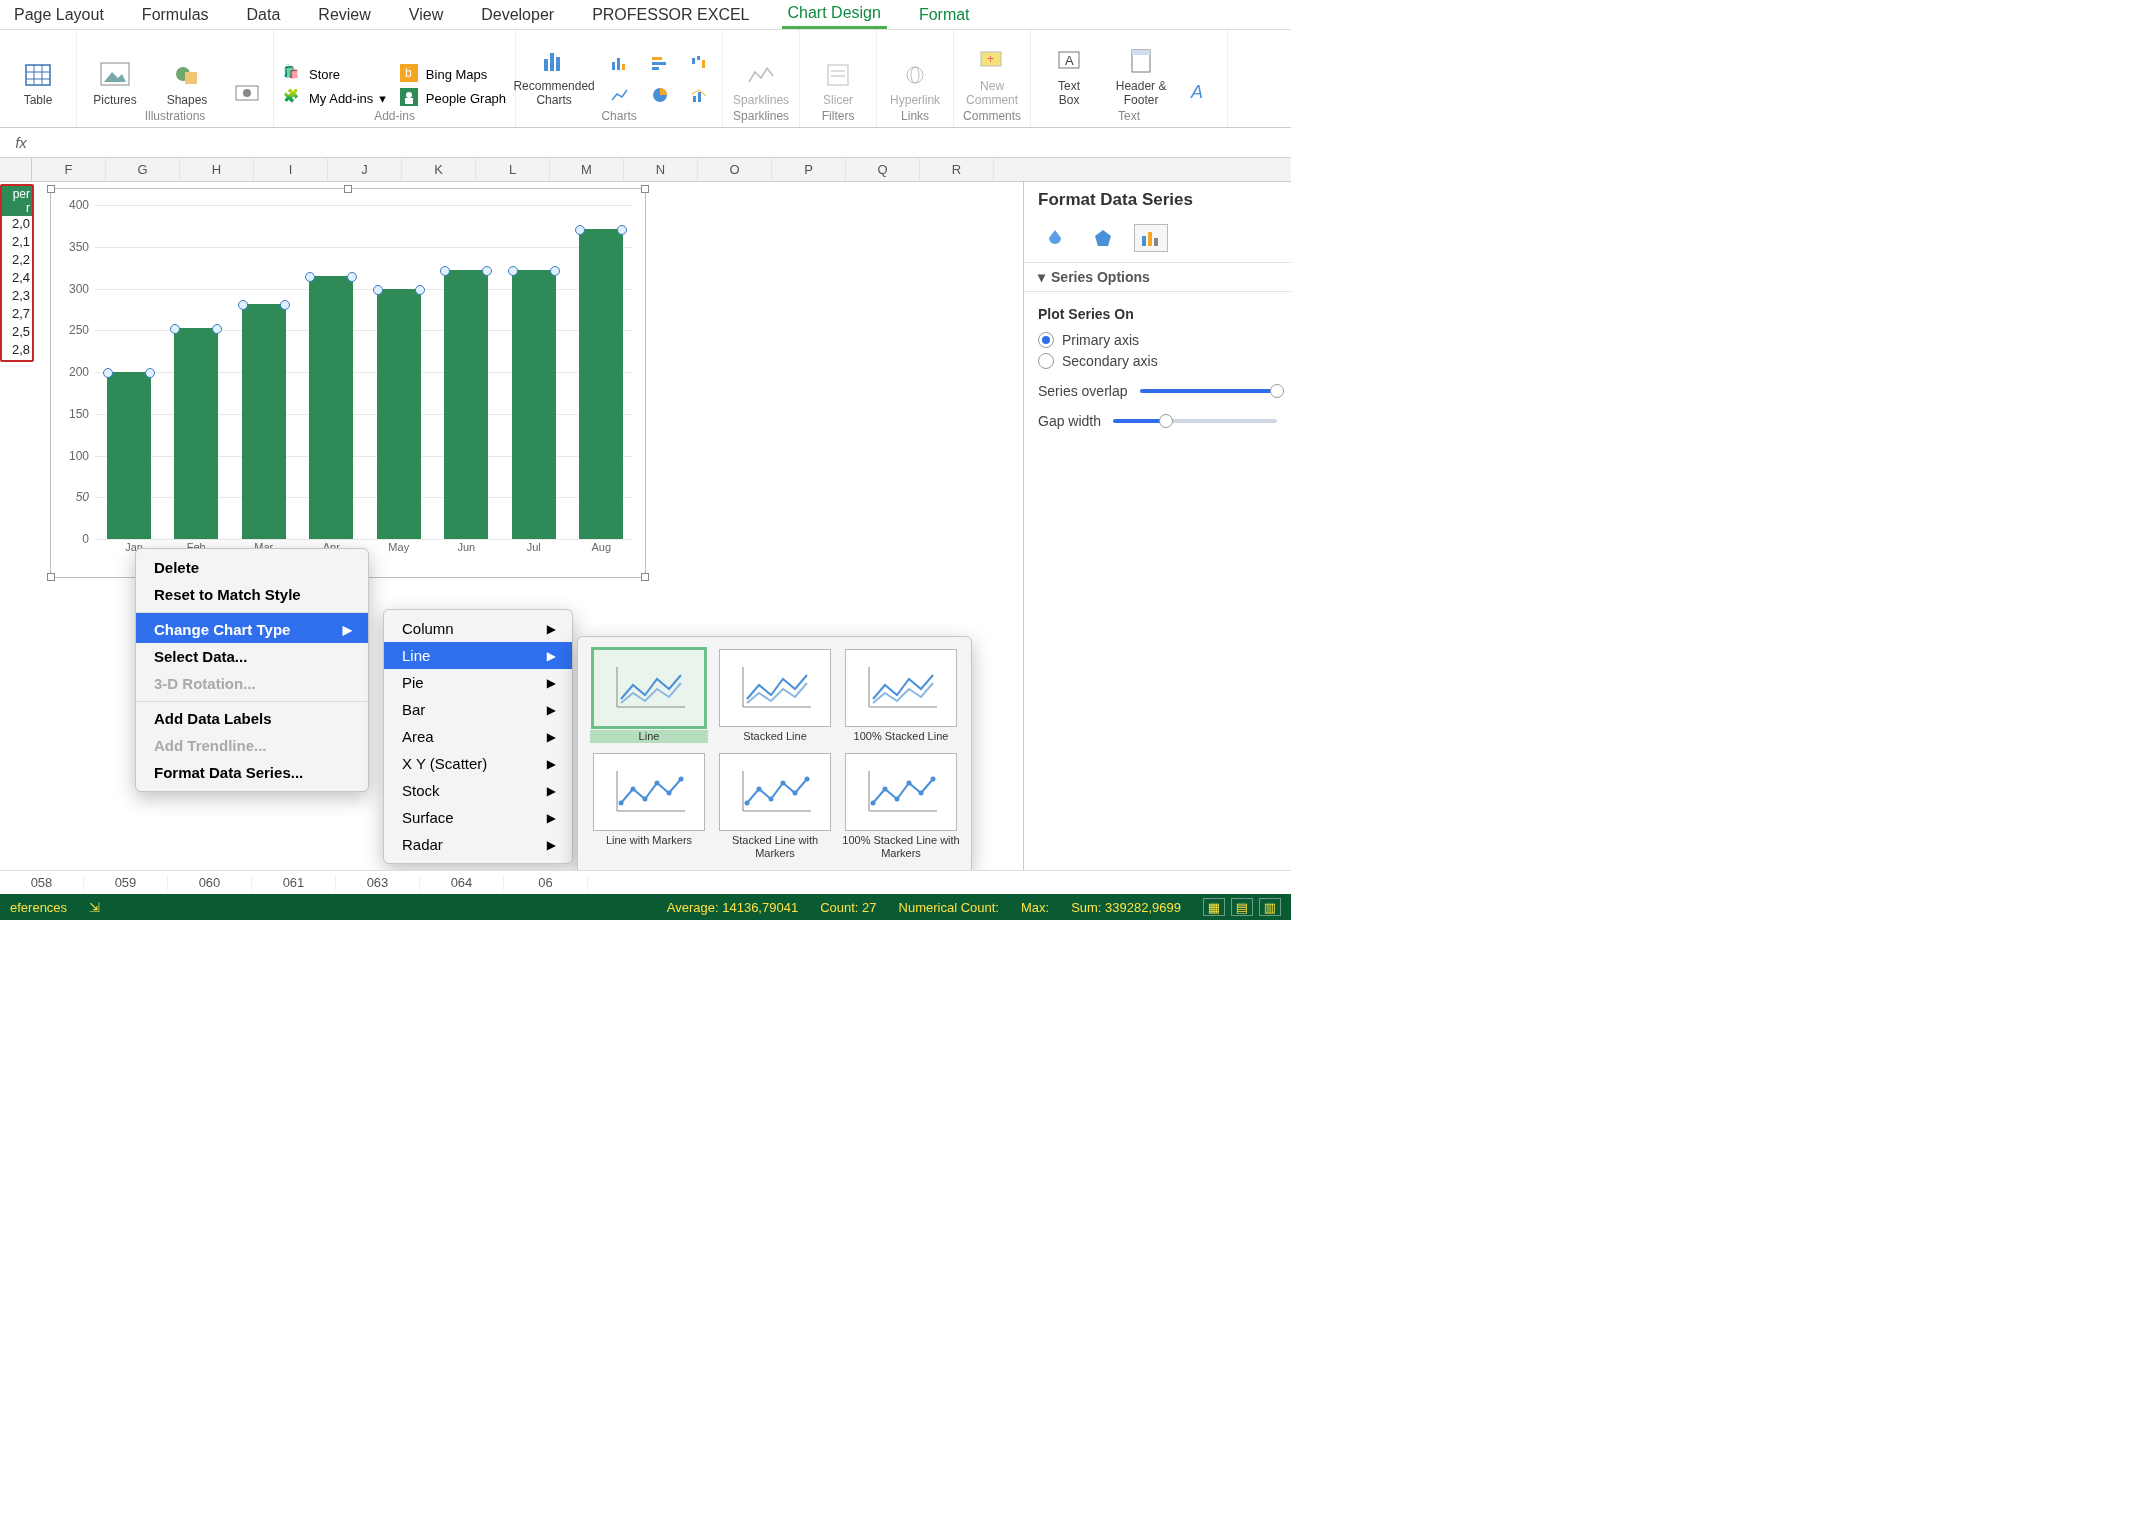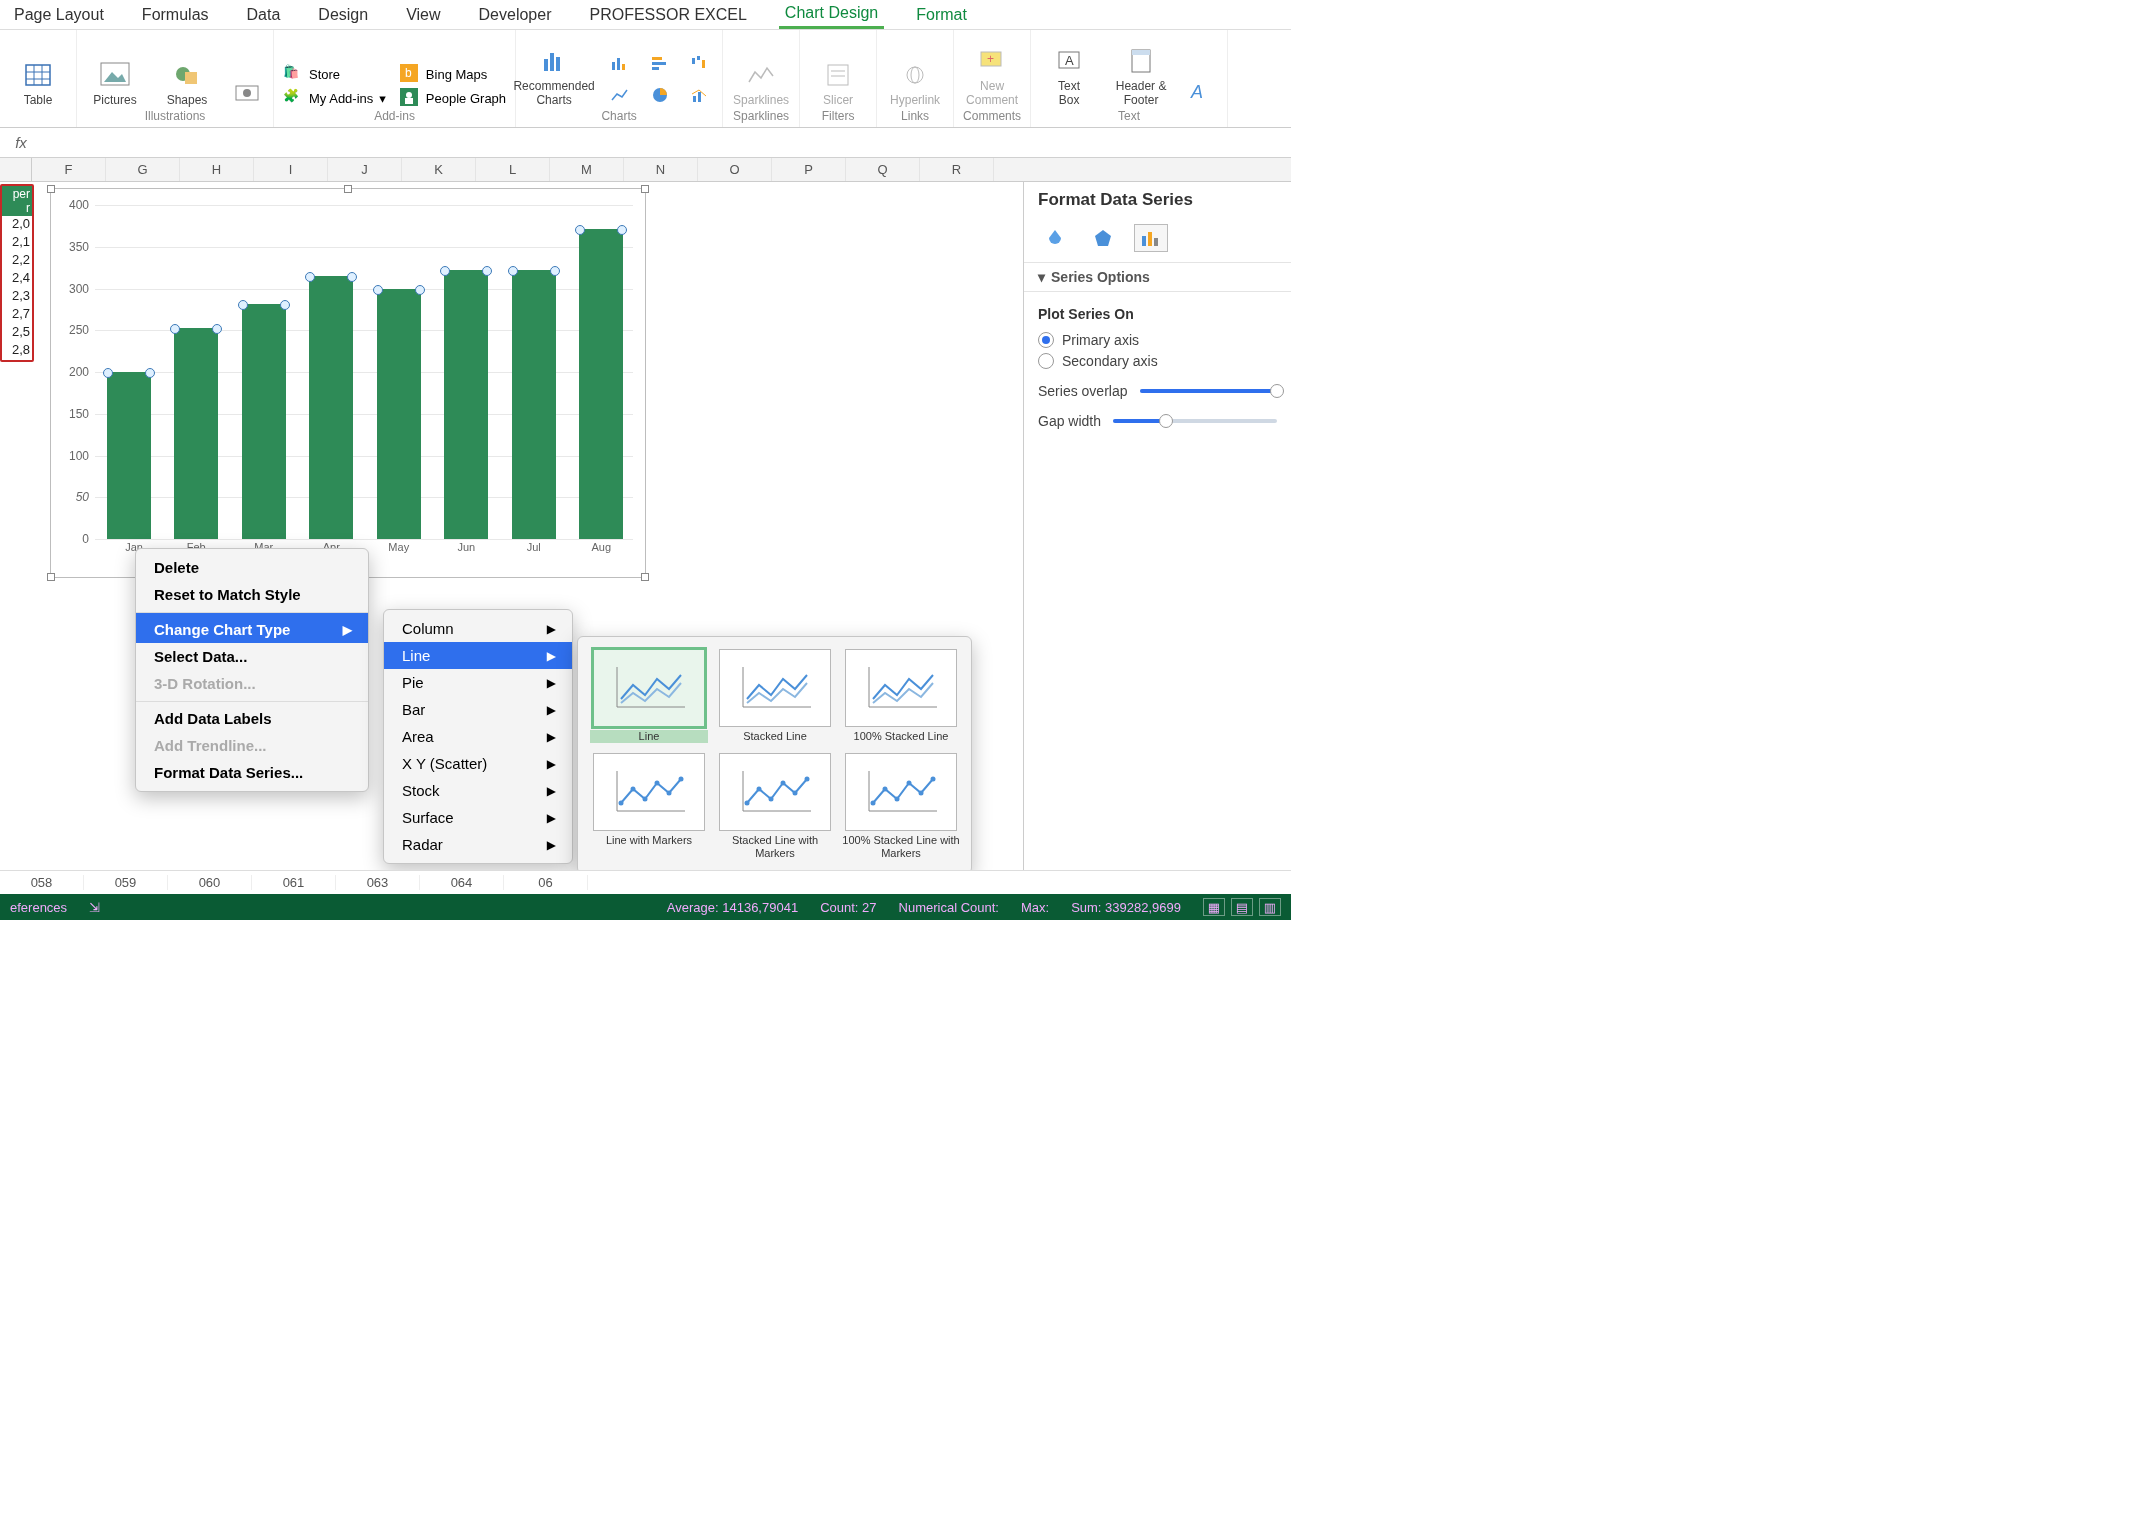--- a/index.html
+++ b/index.html
@@ -88,33 +88,33 @@
 .slider-row{ display:flex; align-items:center; justify-content:space-between; font-size:14px; color:#444; margin:14px 0 6px 0; gap:12px;}
 .slider{ flex:1; height:4px; background:#cfd8e3; position:relative; border-radius:2px;}
 .slider .fill{ position:absolute; left:0; top:0; bottom:0; background:#2f6fed; border-radius:2px;}
 .slider .knob{ position:absolute; top:-5px; width:14px; height:14px; background:#fff; border:1px solid #999; border-radius:50%;}
 
 
 .sheet-tabs{ height:24px; background:#fff; border-top:1px solid #ddd; display:flex; align-items:center; font-size:13px;}
 .sheet-tabs .st{ width:84px; text-align:center; border-right:1px solid #eee; color:#555;}
 
 
-.status-bar{ height:26px; background:#0a5b34; color:#f0abfc; display:flex; align-items:center; font-size:13px; padding:0 10px; gap:22px;}
+.status-bar{ height:26px; background:#0a5b34; color:#fde047; display:flex; align-items:center; font-size:13px; padding:0 10px; gap:22px;}
 .status-spacer{flex:1;}
 .view-icons{display:flex; gap:6px;}
 .view-icons span{ width:22px; height:18px; border:1px solid rgba(255,255,255,0.4); display:inline-flex; align-items:center; justify-content:center;}
 </style>
 </head>
 <body>
 
 <div class="ribbon-tabs">
   <span class="tab">Page Layout</span>
   <span class="tab">Formulas</span>
   <span class="tab">Data</span>
-  <span class="tab">Design</span>
+  <span class="tab">Review</span>
   <span class="tab">View</span>
   <span class="tab">Developer</span>
   <span class="tab">PROFESSOR EXCEL</span>
   <span class="tab active">Chart Design</span>
   <span class="tab format">Format</span>
 </div>
 
 <div class="ribbon-body">
   <div class="ribbon-group">
     <div class="ribbon-group-row">

